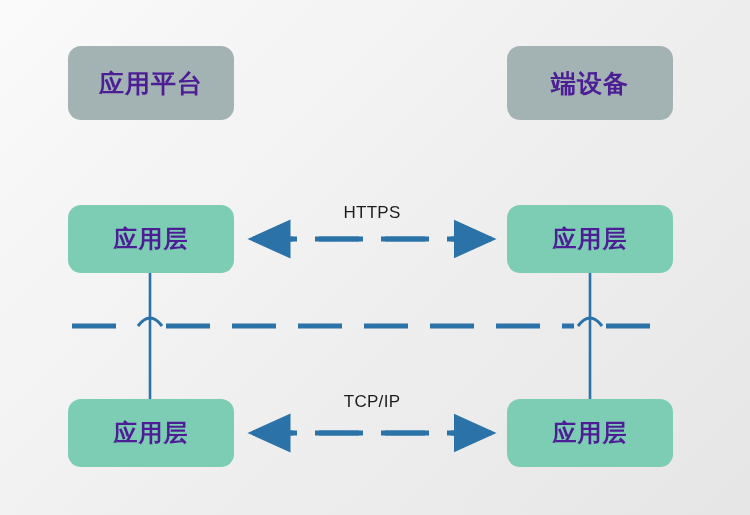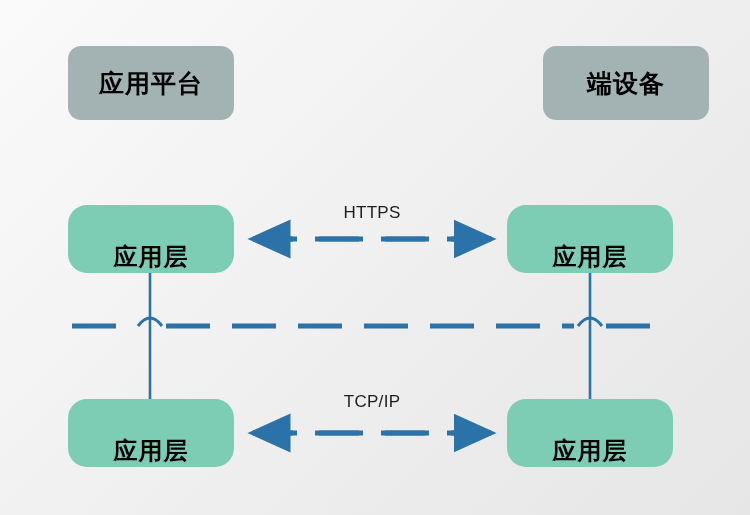--- a/index.html
+++ b/index.html
@@ -18,34 +18,33 @@
     height: 515px;
     background: linear-gradient(135deg, #fafafa 0%, #f2f2f2 38%, #ededed 62%, #e6e6e6 100%);
   }
   .node {
     position: absolute;
     display: flex;
     align-items: center;
     justify-content: center;
     box-sizing: border-box;
     font-weight: bold;
-    color: #000000;
+    color: #4c1d95;
     letter-spacing: 1px;
     user-select: none;
   }
   .node-header {
     background: #a3b3b3;
     border-radius: 13px;
     font-size: 25px;
   }
   .node-layer {
     background: #7ccdb3;
-    border-radius: 19px;
+    border-radius: 13px;
     font-size: 24px;
-    align-items: flex-end;
   }
   .edge-label {
     position: absolute;
     font-size: 17px;
     color: #1d1d1d;
     text-align: center;
     letter-spacing: 0.3px;
     user-select: none;
   }
   .svg-layer {
@@ -93,21 +92,21 @@
 
     <line x1="150" y1="273" x2="150" y2="399" stroke="#2a72a8" stroke-width="2.6"></line>
     <line x1="590" y1="273" x2="590" y2="399" stroke="#2a72a8" stroke-width="2.6"></line>
 
   </svg>
 
   <div class="node node-header" style="left:68px; top:46px; width:166px; height:74px;">
     <span>应用平台</span>
   </div>
 
-  <div class="node node-header" style="left:507px; top:46px; width:166px; height:74px;margin-left:36px;">
+  <div class="node node-header" style="left:507px; top:46px; width:166px; height:74px;">
     <span>端设备</span>
   </div>
 
   <div class="node node-layer" style="left:68px; top:205px; width:166px; height:68px;">
     <span>应用层</span>
   </div>
 
   <div class="node node-layer" style="left:507px; top:205px; width:166px; height:68px;">
     <span>应用层</span>
   </div>

